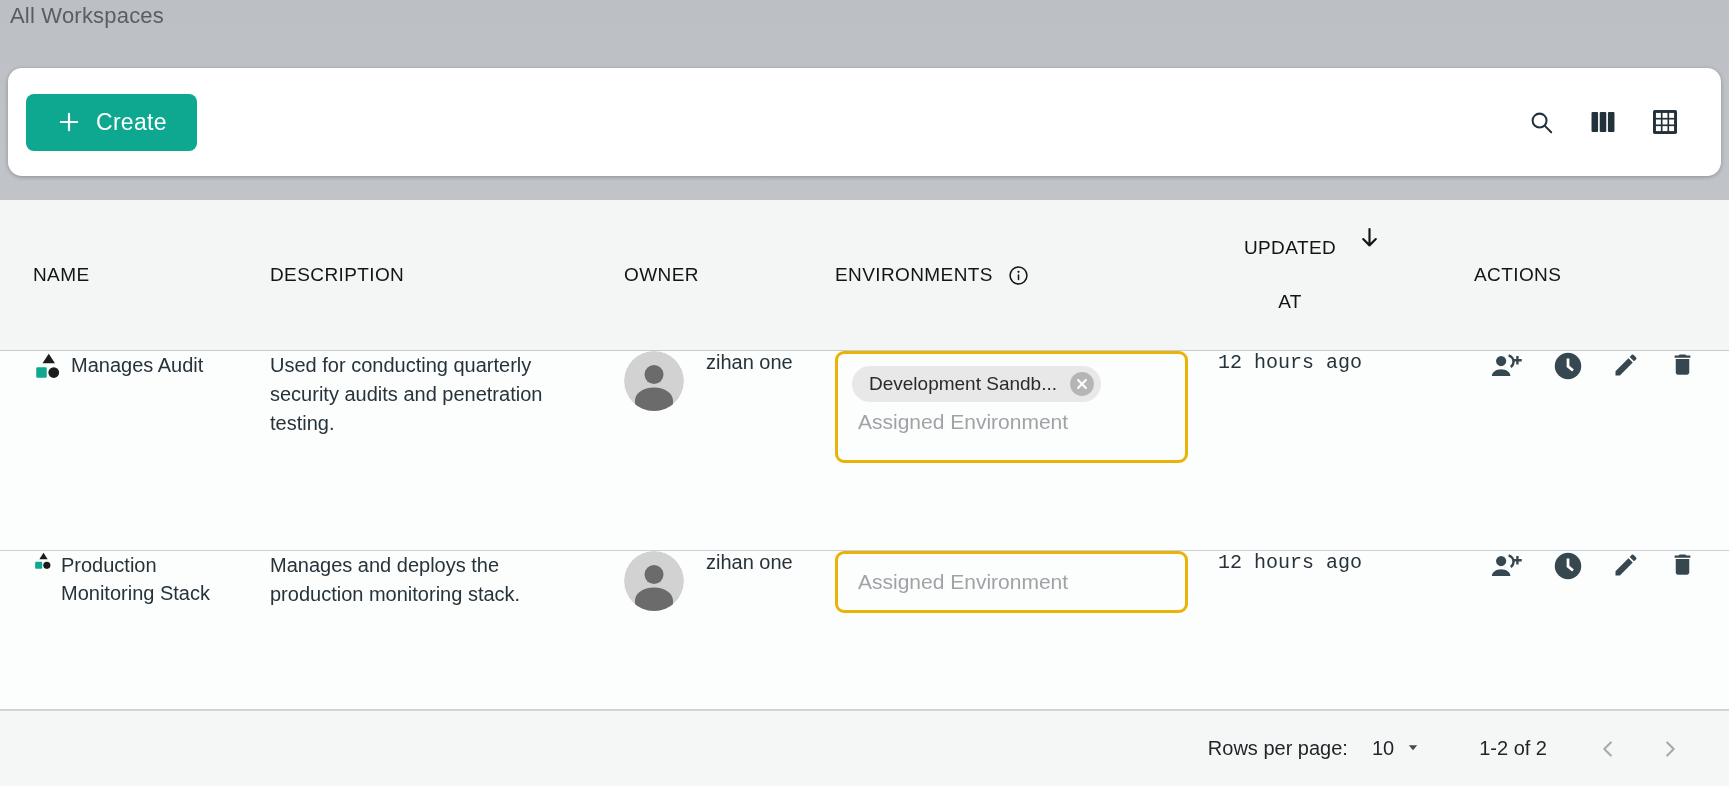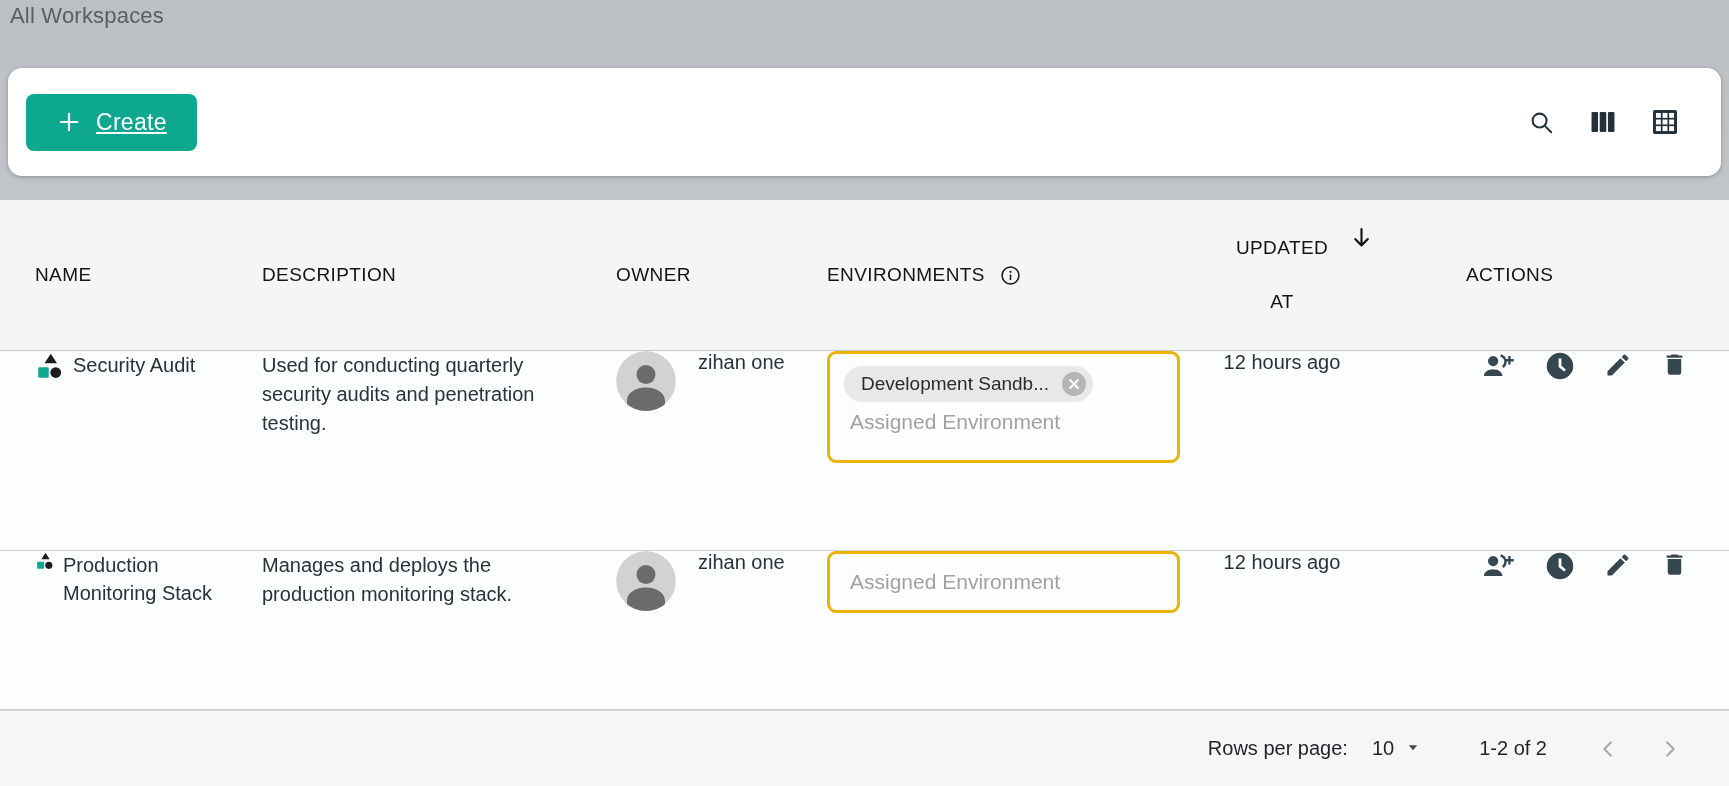--- a/index.html
+++ b/index.html
@@ -23,38 +23,38 @@
     position: absolute; left: 8px; right: 8px; top: 68px; height: 108px;
     background: #ffffff; border-radius: 14px;
     box-shadow: 0 1px 4px rgba(0,0,0,.28);
     display: flex; align-items: center; justify-content: space-between;
     padding: 0 40px 0 18px;
   }
   .create-btn {
     display: flex; align-items: center; gap: 14px;
     background: #0da88f; color: #ffffff; border: none; cursor: pointer;
     height: 57px; padding: 0 30px; border-radius: 8px;
-    font-size: 23px; font-family: inherit; letter-spacing: .3px; text-decoration: underline;
+    font-size: 23px; font-family: inherit; letter-spacing: .3px;
   }
   .toolbar-icons { display: flex; align-items: center; gap: 30px; color: #23313a; }
   .toolbar-icons .tbi { width: 32px; height: 32px; display: flex; align-items: center; justify-content: center; cursor: pointer; }
 
   
   .table-area {
     position: absolute; left: 0; right: 0; top: 200px; bottom: 0;
     background: #fcfdfd; display: flex; flex-direction: column;
   }
   .thead {
     height: 151px; background: #f4f5f5; border-bottom: 1px solid #c7cbce;
     display: flex; align-items: stretch;
     font-size: 19px; color: #141414; letter-spacing: .4px;
   }
   .thead .cell { display: flex; align-items: center; }
 
-  .col-name     { width: 246px; padding-left: 35px; }
+  .col-name     { width: 246px; padding-left: 25px; margin-left: 8px; }
   .col-desc     { width: 354px; padding-left: 16px; }
   .col-owner    { width: 209px; padding-left: 16px; }
   .col-env      { width: 371px; padding-left: 18px; }
   .col-updated  { width: 204px; justify-content: center; text-align: center; }
   .col-actions  { flex: 1; }
   .thead .col-actions { padding-left: 82px; }
 
   .env-head { display: flex; align-items: center; gap: 14px; }
   .updated-head { position: relative; display: inline-block; width: 106px; line-height: 54px; }
   .sort-arrow { position: absolute; right: -40px; top: 3px; color: #141414; }
@@ -81,21 +81,21 @@
   .env-box.short { min-height: 62px; justify-content: center; }
   .env-chip {
     display: inline-flex; align-items: center; gap: 12px;
     background: #e8e8e8; border-radius: 18px; height: 36px;
     padding: 0 6px 0 17px; align-self: flex-start;
     font-size: 19px; color: #2b2b2b; white-space: nowrap;
   }
   .chip-close { width: 26px; height: 26px; display: flex; cursor: pointer; }
   .env-placeholder { font-size: 21px; color: #9fa3a6; padding-left: 6px; }
 
-  .updated-text { width: 100%; text-align: center; }
+  .updated-text { width: 100%; text-align: center; font-family: Liberation Mono, monospace; }
 
   .actions-cell { gap: 29px; padding-left: 96px; color: #37474f; }
   .action-btn { display: flex; align-items: center; justify-content: center; cursor: pointer; }
 
   
   .tfoot {
     flex: 1; background: #f5f6f6; border-top: 1px solid #d4d7d9;
     display: flex; align-items: center; justify-content: flex-end;
     padding-right: 46px; font-size: 20px; color: #1f2428;
   }
@@ -196,21 +196,21 @@
 
   <div class="trow row-1">
     <div class="cell col-name name-cell">
       <span class="ws-icon-lg">
         <svg width="30" height="30" viewBox="0 0 24 24">
             <path d="M12.6 2.2 L17.6 9.8 L7.6 9.8 Z" fill="#1c1c1c"></path>
             <rect x="2.6" y="13" width="8.4" height="8.4" rx="1" fill="#0da88f"></rect>
             <circle cx="16.6" cy="17.2" r="4.3" fill="#1c1c1c"></circle>
           </svg>
       </span>
-      <span class="name-text">Security Audit</span>
+      <span class="name-text">Manages Audit</span>
     </div>
     <div class="cell col-desc">
       <span class="desc-text">Used for conducting quarterly security audits and penetration testing.</span>
     </div>
     <div class="cell col-owner">
       <span class="avatar">
         <svg width="60" height="60" viewBox="0 0 24 24">
             <g clip-path="url(#avclip)">
               <circle cx="12" cy="12" r="12" fill="#d2d2d2"></circle>
               <circle cx="12" cy="9.4" r="3.8" fill="#6b6b6b"></circle>

